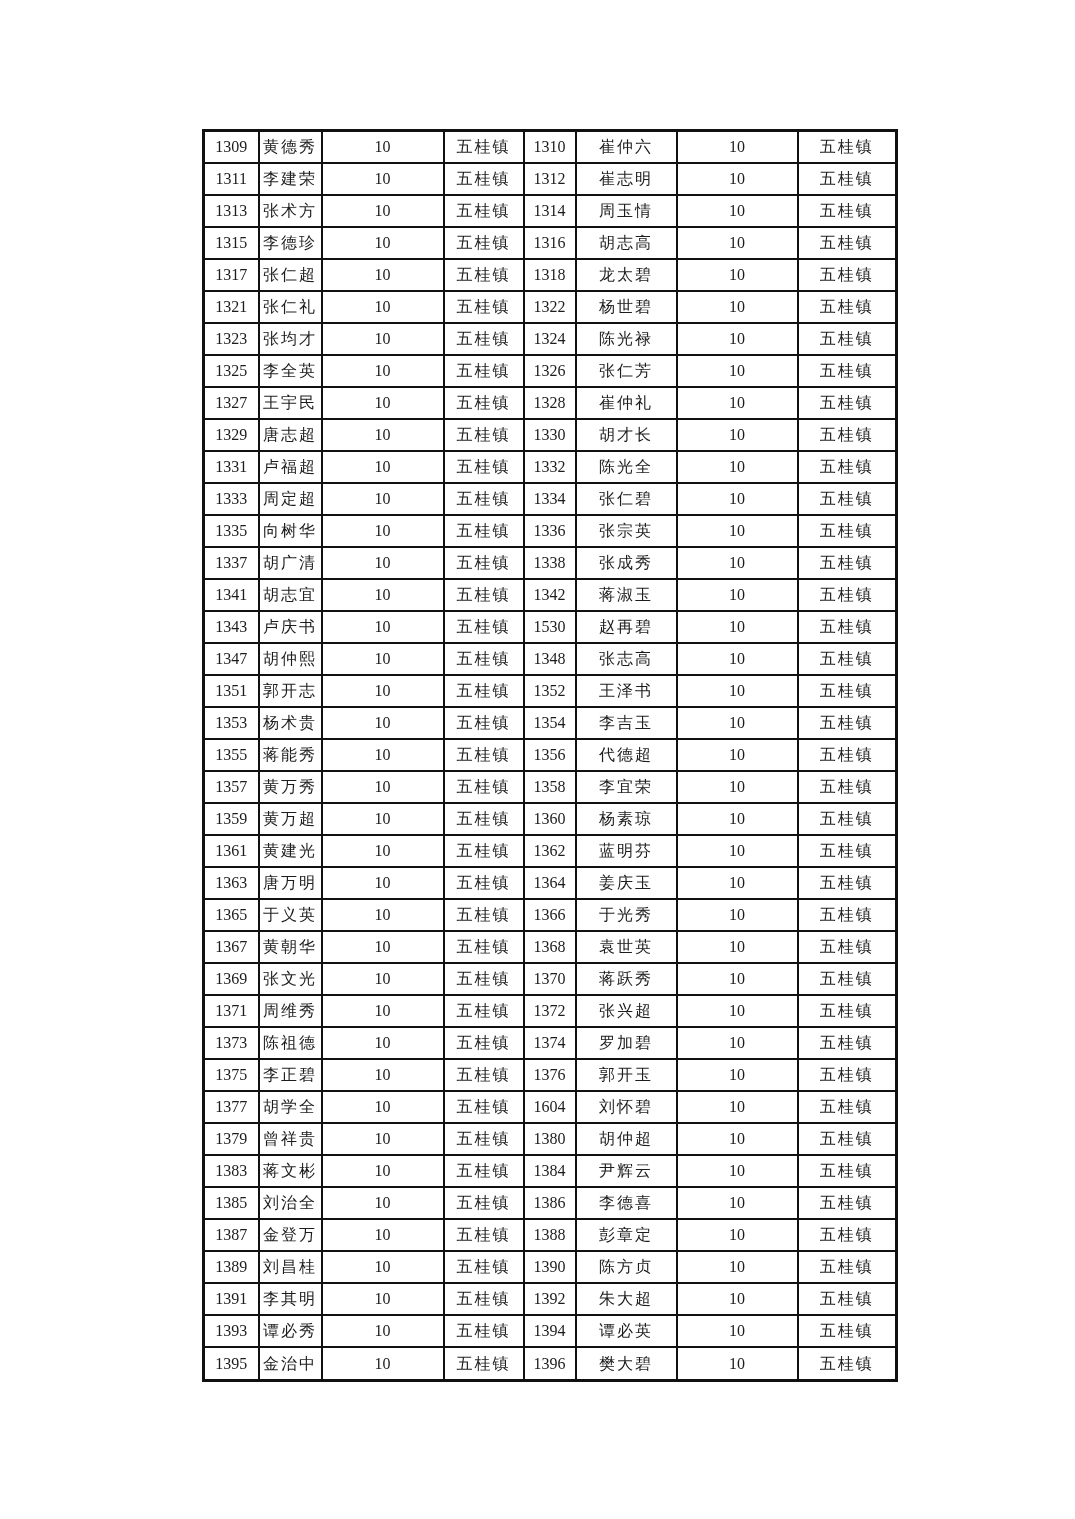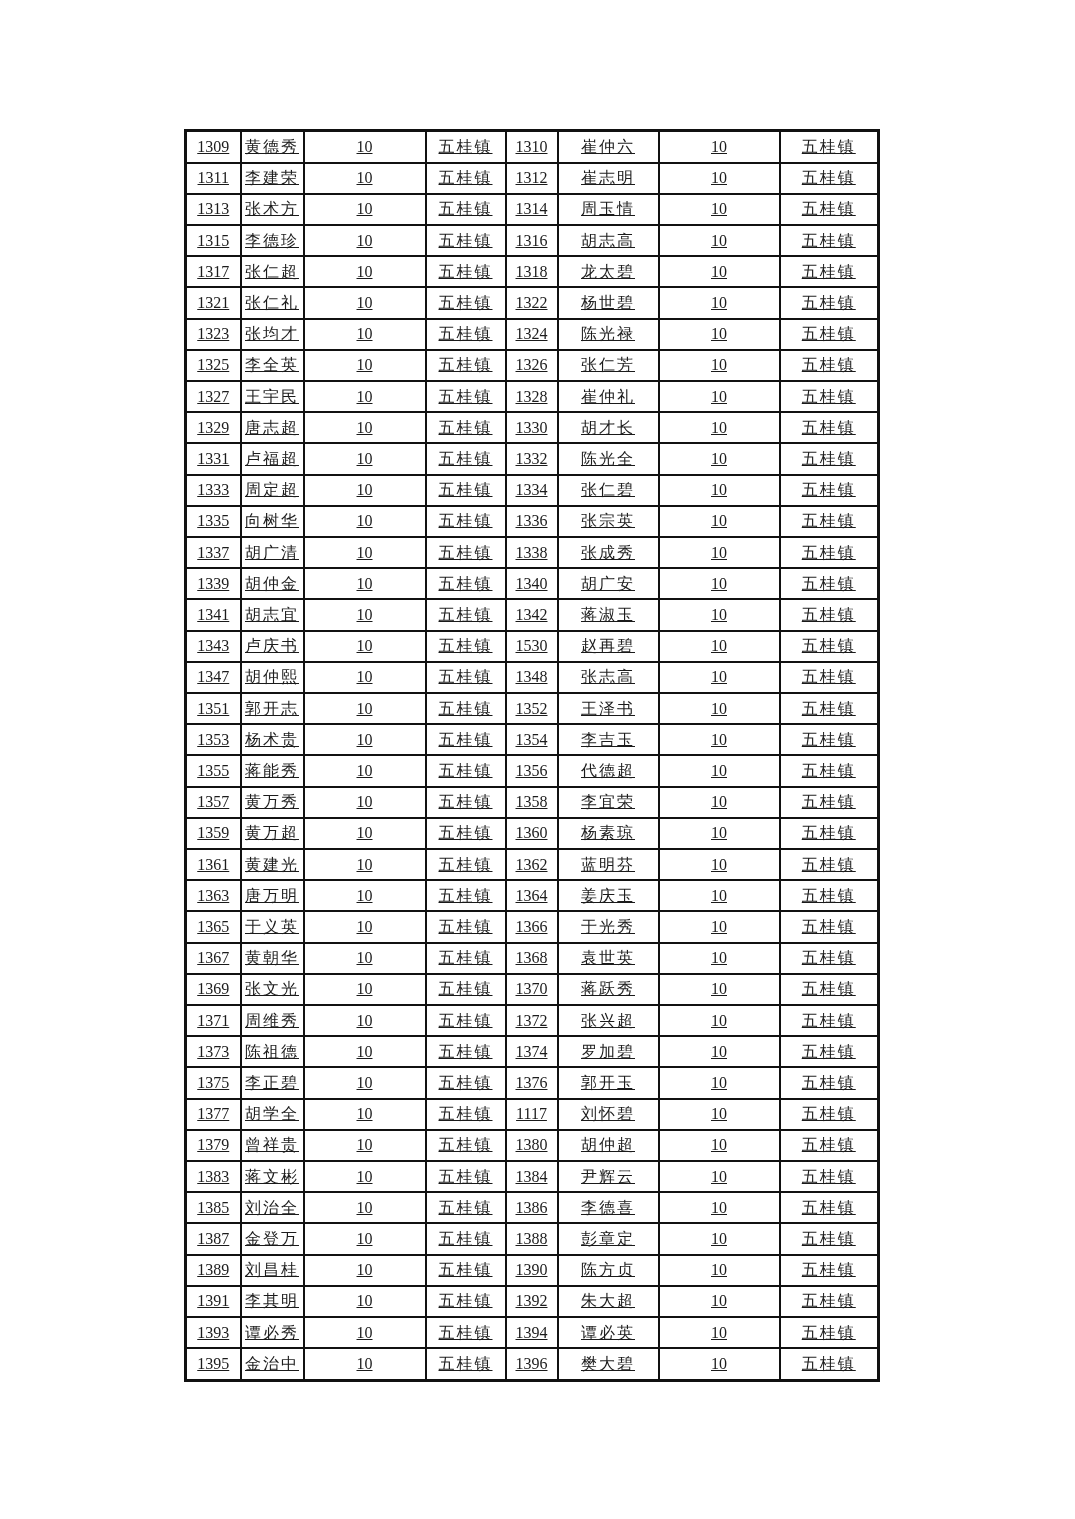--- a/index.html
+++ b/index.html
@@ -11,28 +11,27 @@
     position: relative;
     width: 1075px;
     height: 1519px;
     background: #ffffff;
     font-family: "Liberation Serif", "DejaVu Serif", serif;
     color: #1a1a1a;
     overflow: hidden;
   }
   table.roster {
     position: absolute;
-    left: 184px;
+    left: 202px;
     top: 129px;
     width: 693px;
     height: 1253px;
     border-collapse: collapse;
     table-layout: fixed;
     border: 3px solid #111111;
-    text-decoration: underline;
   }
   table.roster td {
     border: 2px solid #111111;
     text-align: center;
     vertical-align: middle;
     font-size: 16px;
     line-height: 1;
     padding: 0;
     white-space: nowrap;
     overflow: hidden;
@@ -196,30 +195,20 @@
           <td class="cell-id">1337</td>
           <td class="cell-name">胡广清</td>
           <td class="cell-amount">10</td>
           <td class="cell-town">五桂镇</td>
           <td class="cell-id">1338</td>
           <td class="cell-name">张成秀</td>
           <td class="cell-amount">10</td>
           <td class="cell-town">五桂镇</td>
         </tr>
         <tr>
-          <td class="cell-id">1339</td>
-          <td class="cell-name">胡仲金</td>
-          <td class="cell-amount">10</td>
-          <td class="cell-town">五桂镇</td>
-          <td class="cell-id">1340</td>
-          <td class="cell-name">胡广安</td>
-          <td class="cell-amount">10</td>
-          <td class="cell-town">五桂镇</td>
-        </tr>
-        <tr>
           <td class="cell-id">1341</td>
           <td class="cell-name">胡志宜</td>
           <td class="cell-amount">10</td>
           <td class="cell-town">五桂镇</td>
           <td class="cell-id">1342</td>
           <td class="cell-name">蒋淑玉</td>
           <td class="cell-amount">10</td>
           <td class="cell-town">五桂镇</td>
         </tr>
         <tr>
@@ -370,21 +359,21 @@
           <td class="cell-id">1376</td>
           <td class="cell-name">郭开玉</td>
           <td class="cell-amount">10</td>
           <td class="cell-town">五桂镇</td>
         </tr>
         <tr>
           <td class="cell-id">1377</td>
           <td class="cell-name">胡学全</td>
           <td class="cell-amount">10</td>
           <td class="cell-town">五桂镇</td>
-          <td class="cell-id">1117</td>
+          <td class="cell-id">1604</td>
           <td class="cell-name">刘怀碧</td>
           <td class="cell-amount">10</td>
           <td class="cell-town">五桂镇</td>
         </tr>
         <tr>
           <td class="cell-id">1379</td>
           <td class="cell-name">曾祥贵</td>
           <td class="cell-amount">10</td>
           <td class="cell-town">五桂镇</td>
           <td class="cell-id">1380</td>

